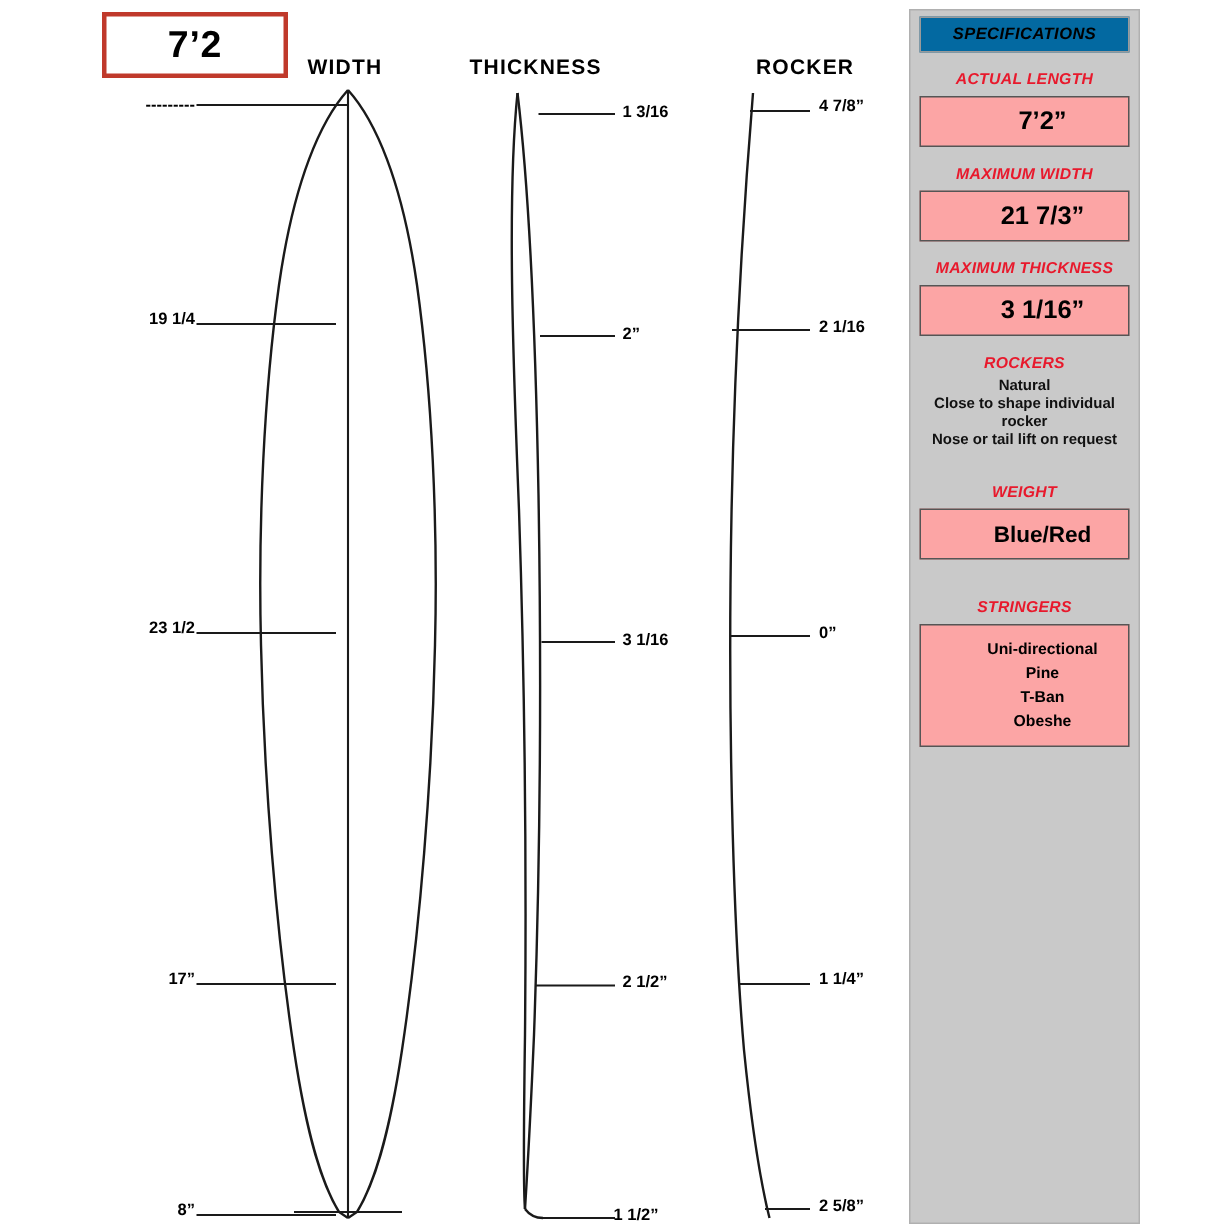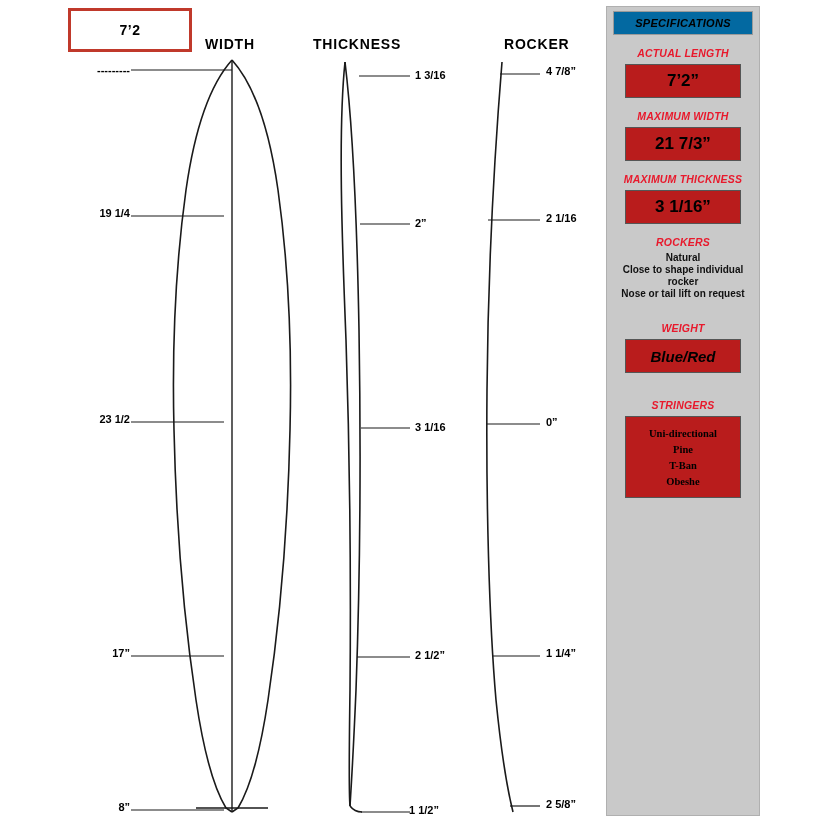--- a/index.html
+++ b/index.html
@@ -25,21 +25,21 @@
     top: 8px;
     width: 118px;
     height: 38px;
     border: 3px solid #c0392b;
     background: #ffffff;
     display: flex;
     align-items: center;
     justify-content: center;
   }
   .title-box .t {
-    font-size: 14px;
+    font-size: 25px;
     font-weight: bold;
     color: #000;
     letter-spacing: 0.5px;
   }
 
   
   .col-head {
     position: absolute;
     font-size: 14px;
     font-weight: bold;
@@ -104,54 +104,53 @@
     font-size: 10.5px;
     font-style: italic;
     font-weight: bold;
     color: #e8192c;
     letter-spacing: 0.2px;
   }
   .spec-value-box {
     margin: 5px auto 0 auto;
     width: 114px;
     height: 32px;
-    background: #b91c1c;
+    background: #fca5a5;
     border: 1px solid #555;
     display: flex;
     align-items: center;
     justify-content: center;
+    padding-left: 24px;
   }
   .spec-value-box span {
     font-size: 17px;
     font-weight: bold;
     color: #000;
   }
   .spec-text {
     margin-top: 4px;
     font-size: 10px;
     font-weight: bold;
     color: #111;
     line-height: 12px;
     padding: 0 8px;
   }
   .spec-value-box.tall {
     height: 80px;
     flex-direction: column;
     justify-content: center;
     gap: 1px;
-    font-family: Liberation Serif, serif;
   }
   .spec-value-box.tall span {
     font-size: 10.5px;
     font-weight: bold;
     line-height: 15px;
   }
   .spec-value-box.weight span {
     font-size: 15px;
-    font-style: italic;
   }
 </style>
 </head>
 <body>
 
 <div id="root">
 
   <div class="title-box">
     <span class="t">7’2</span>
   </div>

